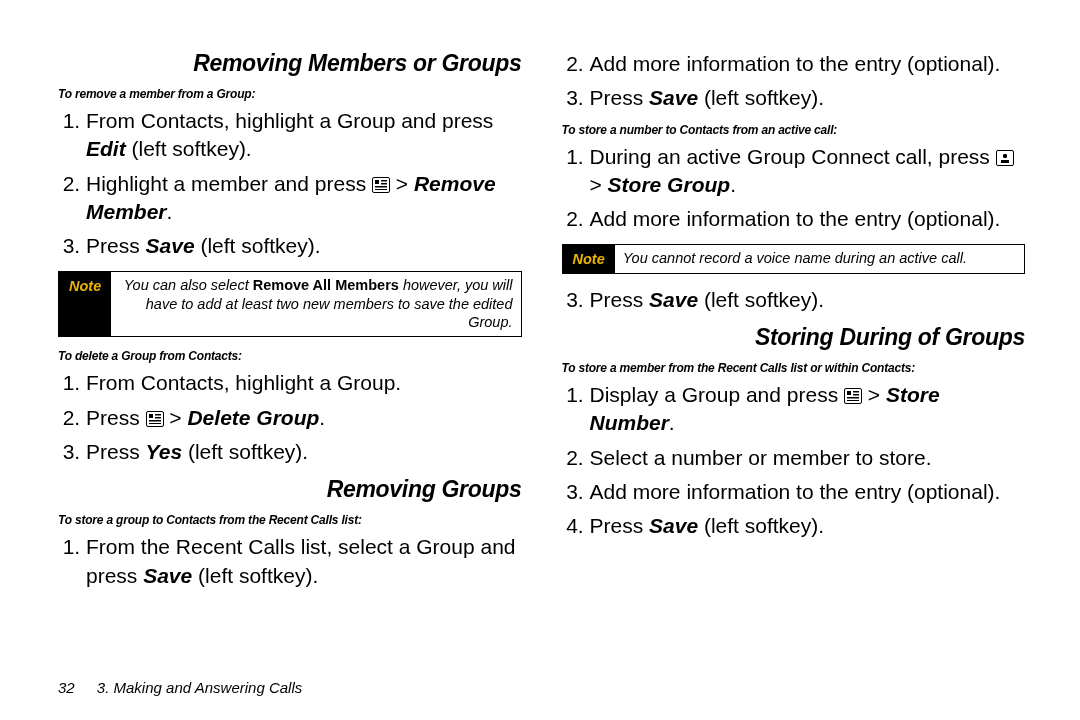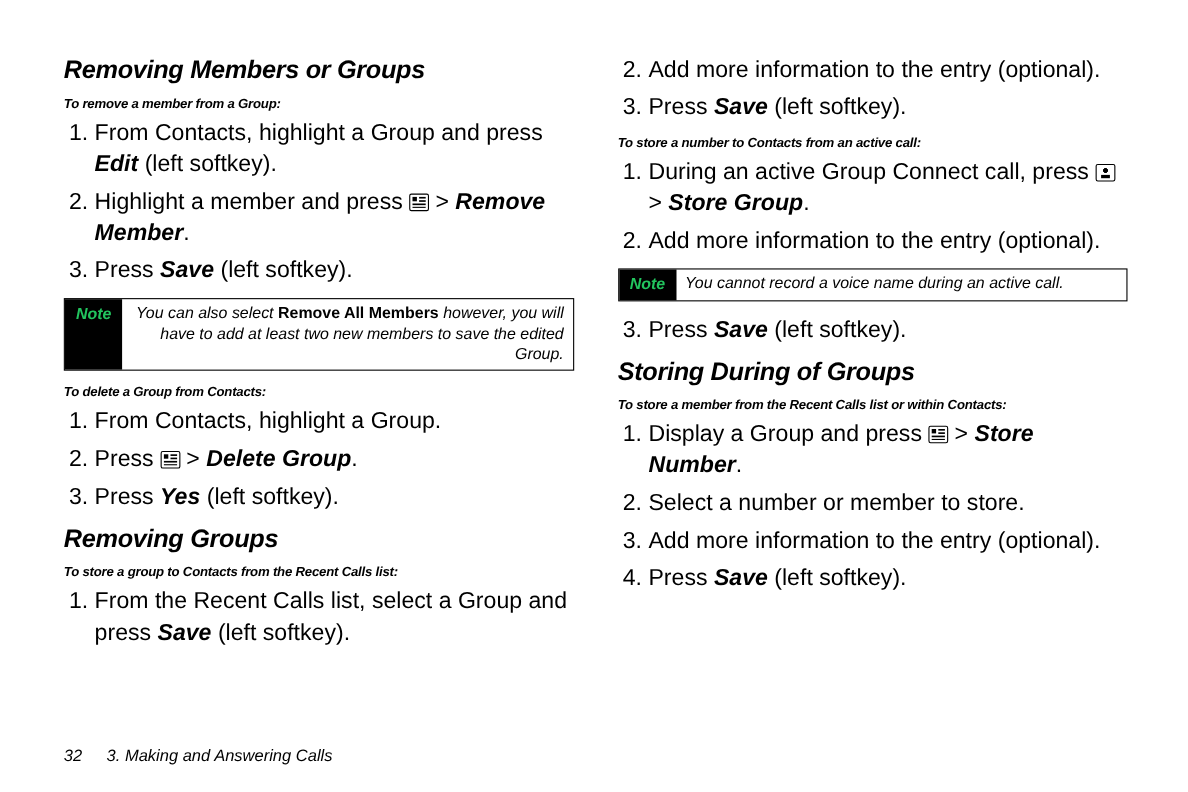--- a/index.html
+++ b/index.html
@@ -18,20 +18,21 @@
     column-fill: auto;
     height: 620px;
     box-sizing: border-box;
   }
   h2 {
     font-style: italic;
     font-weight: 600;
     font-size: 23px;
     margin: 0 0 10px 0;
     letter-spacing: -0.3px;
+    text-align: right;
   }
   h3 {
     font-style: italic;
     font-weight: 600;
     font-size: 12px;
     margin: 10px 0 6px 0;
     letter-spacing: -0.2px;
   }
   ol {
     margin: 4px 0 10px 0;
@@ -48,21 +49,21 @@
   .bi { font-weight: 700; font-style: italic; }
   .note {
     border: 1.5px solid #000;
     margin: 8px 0 12px 0;
     display: flex;
     font-size: 14.5px;
     break-inside: avoid;
   }
   .note-label {
     background: #000;
-    color: #22c55e;
+    color: #eab308;
     font-style: italic;
     font-weight: 600;
     padding: 6px 10px;
     flex-shrink: 0;
   }
   .note-body {
     font-style: italic;
     padding: 4px 8px;
     line-height: 1.3;
     text-align: right;

